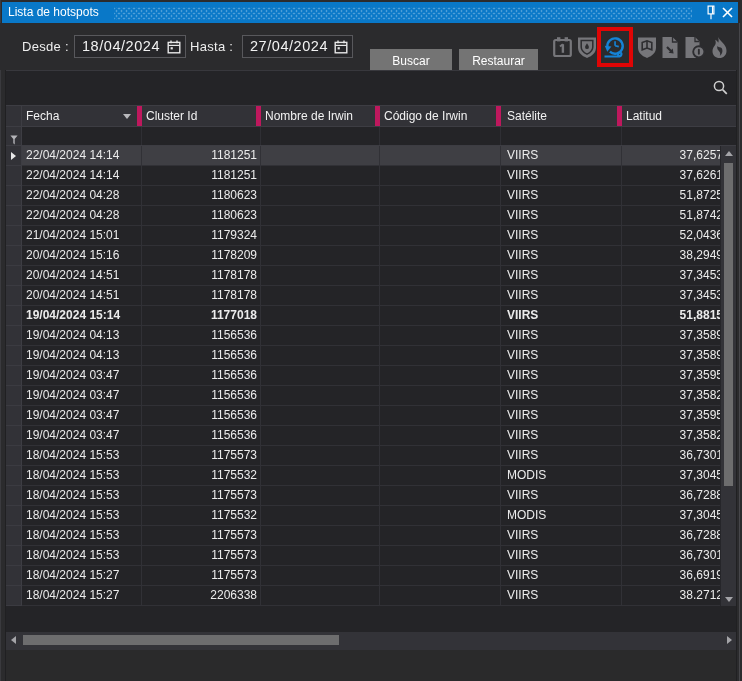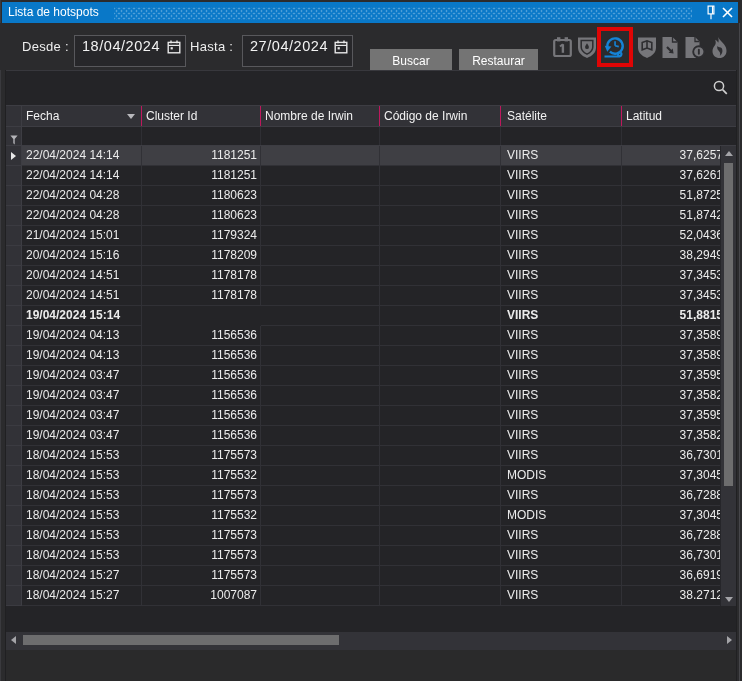--- a/index.html
+++ b/index.html
@@ -18,21 +18,21 @@
                      radial-gradient(circle, rgba(255,255,255,0.45) 0.7px, rgba(255,255,255,0) 1.1px);
     background-size:5px 5px,5px 5px;background-position:0 1.5px,2.5px 4px;}
   .tb-btn{position:absolute;top:0;width:18px;height:21px;display:flex;align-items:center;justify-content:center;}
   #pin-btn{right:18px;}
   #close-btn{right:2px;}
   
   #toolbar{position:absolute;left:0;top:23px;width:742px;height:47px;background:#2b2b2d;}
   .tb-label{position:absolute;top:0;height:47px;line-height:47px;font-size:13px;letter-spacing:0.3px;color:#eeeeee;white-space:nowrap;}
   #desde-label{left:22px;}
   #hasta-label{left:190px;}
-  .dateedit{position:absolute;top:12px;height:32px;background:#27272a;border:1px solid #58585c;}
+  .dateedit{position:absolute;top:12px;height:23px;background:#27272a;border:1px solid #58585c;}
   #desde-edit{left:74px;width:112px;}
   #hasta-edit{left:242px;width:111px;}
   .dateedit .val{position:absolute;left:7px;top:0;line-height:21px;font-size:14.5px;letter-spacing:0.55px;color:#f2f2f2;white-space:nowrap;}
   .dateedit .cal{position:absolute;right:4px;top:4px;}
   .tbbutton{position:absolute;top:26px;height:23px;background:#747474;border:none;color:#ffffff;
     font-family:"Liberation Sans",sans-serif;font-size:12px;text-align:center;padding:0;}
   #buscar-btn{left:370px;width:82px;}
   #restaurar-btn{left:459px;width:79px;}
   .tool-icon{position:absolute;top:12px;width:24px;height:24px;display:flex;align-items:center;justify-content:center;}
   #ico-1{left:550px;}
@@ -46,21 +46,21 @@
   
   #grid{position:absolute;left:5px;top:70px;width:732px;height:611px;background:#242427;}
   #grid-top-line{position:absolute;left:0;top:0;width:732px;height:1px;background:#38383d;}
   #grid-left-line{position:absolute;left:0;top:0;width:1px;height:611px;background:#202022;}
   #grid-right-line{position:absolute;left:731px;top:0;width:1px;height:611px;background:#202022;}
   #group-panel{position:absolute;left:1px;top:1px;width:730px;height:34px;background:#242427;}
   #group-panel .gp-text{position:absolute;left:18px;top:0;line-height:33px;font-size:11.5px;color:#9b9b9b;white-space:nowrap;}
   #search-icon{position:absolute;right:7px;top:8px;width:17px;height:17px;}
   
   #header-row{position:absolute;left:1px;top:35px;width:730px;height:22px;background:#323237;border-top:1px solid #3d3d43;border-bottom:1px solid #3d3d43;}
-  .hcell{position:absolute;top:0;height:20px;border-right:1px solid #be185d;line-height:20px;font-size:12px;color:#f2f2f2;padding-left:4px;white-space:nowrap;overflow:hidden;}
+  .hcell{position:absolute;top:0;height:20px;border-right:5px solid #be185d;line-height:20px;font-size:12px;color:#f2f2f2;padding-left:4px;white-space:nowrap;overflow:hidden;}
   .hcell.last{border-right:none;}
   .sort-arrow{position:absolute;right:6px;top:8px;width:0;height:0;border-left:4px solid transparent;border-right:4px solid transparent;border-top:5px solid #b8b8bc;}
   
   #filter-row{position:absolute;left:1px;top:57px;width:730px;height:19px;background:#242427;border-bottom:1px solid #3d3d43;}
   .fcell{position:absolute;top:0;height:18px;border-right:1px solid #2f2f34;}
   .fcell.last{border-right:none;}
   #f-ind{position:absolute;left:0;top:0;width:16px;height:18px;background:#323237;border-right:1px solid #3d3d43;}
   #filter-funnel{position:absolute;left:4px;top:4px;}
   
   .row{position:absolute;left:1px;width:730px;height:28px;background:#242427;}
@@ -309,20 +309,21 @@
           <div class="cell txt" style="left: 16px; width: 120px;"><span>20/04/2024 14:51</span></div>
           <div class="cell num" style="left: 136px; width: 119px;"><span>1178178</span></div>
           <div class="cell txt" style="left: 255px; width: 119px;"></div>
           <div class="cell txt" style="left: 374px; width: 121px;"></div>
           <div class="cell txt sat" style="left: 495px; width: 121px;"><span>VIIRS</span></div>
           <div class="cell num lat" style="left: 616px; width: 99px;"><span>37,3453</span></div>
         </div>
         <div class="row" style="top: 236px; font-weight: bold;">
           <div class="ind"></div>
           <div class="cell txt" style="left: 16px; width: 120px;"><span>19/04/2024 15:14</span></div>
+          <div class="cell num" style="left: 136px; width: 119px;"><span>1177018</span></div>
           <div class="cell txt" style="left: 255px; width: 119px;"></div>
           <div class="cell txt" style="left: 374px; width: 121px;"></div>
           <div class="cell txt sat" style="left: 495px; width: 121px;"><span>VIIRS</span></div>
           <div class="cell num lat" style="left: 616px; width: 99px;"><span>51,8815</span></div>
         </div>
         <div class="row" style="top: 256px;">
           <div class="ind"></div>
           <div class="cell txt" style="left: 16px; width: 120px;"><span>19/04/2024 04:13</span></div>
           <div class="cell num" style="left: 136px; width: 119px;"><span>1156536</span></div>
           <div class="cell txt" style="left: 255px; width: 119px;"></div>
@@ -434,21 +435,21 @@
           <div class="cell txt" style="left: 16px; width: 120px;"><span>18/04/2024 15:27</span></div>
           <div class="cell num" style="left: 136px; width: 119px;"><span>1175573</span></div>
           <div class="cell txt" style="left: 255px; width: 119px;"></div>
           <div class="cell txt" style="left: 374px; width: 121px;"></div>
           <div class="cell txt sat" style="left: 495px; width: 121px;"><span>VIIRS</span></div>
           <div class="cell num lat" style="left: 616px; width: 99px;"><span>36,6919</span></div>
         </div>
         <div class="row" style="top: 516px;">
           <div class="ind"></div>
           <div class="cell txt" style="left: 16px; width: 120px;"><span>18/04/2024 15:27</span></div>
-          <div class="cell num" style="left: 136px; width: 119px;"><span>1007087</span></div>
+          <div class="cell num" style="left: 136px; width: 119px;"><span>2206338</span></div>
           <div class="cell txt" style="left: 255px; width: 119px;"></div>
           <div class="cell txt" style="left: 374px; width: 121px;"></div>
           <div class="cell txt sat" style="left: 495px; width: 121px;"><span>VIIRS</span></div>
           <div class="cell num lat" style="left: 616px; width: 99px;"><span>38.2712</span></div>
         </div>
       </div>
     <div id="vscroll">
       <span class="arr up">
           <span class="tri-up"></span>
         </span>

